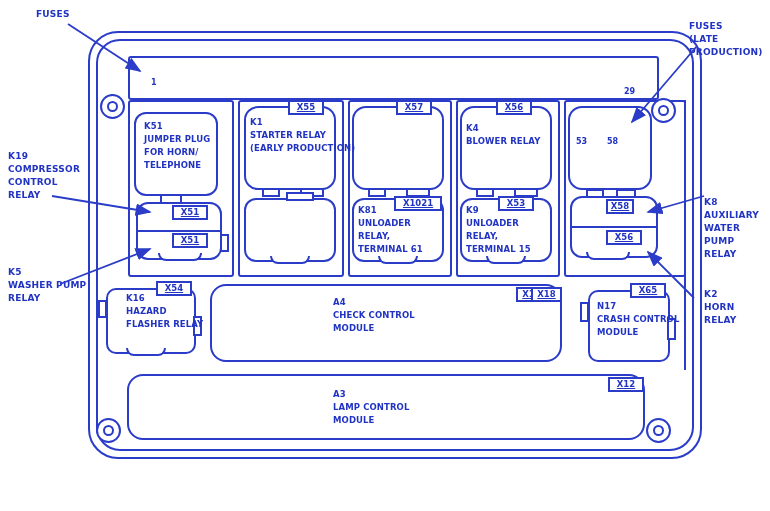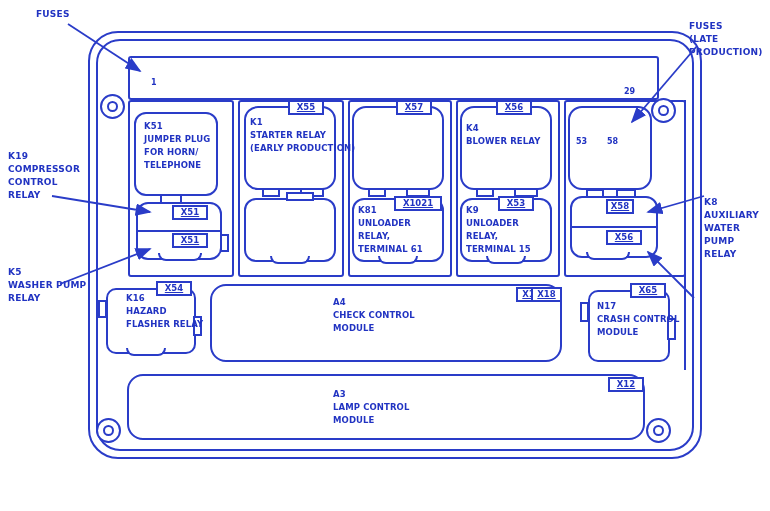--- a/index.html
+++ b/index.html
@@ -164,20 +164,22 @@
 COMPRESSOR
 CONTROL
 RELAY</div>
   <div class="callout" style="left:8px;top:266px;">K5
 WASHER PUMP
 RELAY</div>
   <div class="callout" style="left:704px;top:190px;margin-top:6px;">K8
 AUXILIARY
 WATER PUMP
 RELAY</div>
+  <div class="callout" style="left:704px;top:288px;">K2
+HORN RELAY</div>
 
   <svg class="arrows" width="770" height="511">
     <defs>
       <marker id="ah" markerWidth="9" markerHeight="7" refX="8" refY="3.5" orient="auto">
         <path d="M0,0 L9,3.5 L0,7 Z" fill="#2a3cc8"></path>
       </marker>
     </defs>
     <line x1="68" y1="24" x2="140" y2="71" stroke="#2a3cc8" stroke-width="1.8" marker-end="url(#ah)"></line>
     <line x1="697" y1="46" x2="632" y2="122" stroke="#2a3cc8" stroke-width="1.8" marker-end="url(#ah)"></line>
     <line x1="52" y1="196" x2="150" y2="212" stroke="#2a3cc8" stroke-width="1.8" marker-end="url(#ah)"></line>

